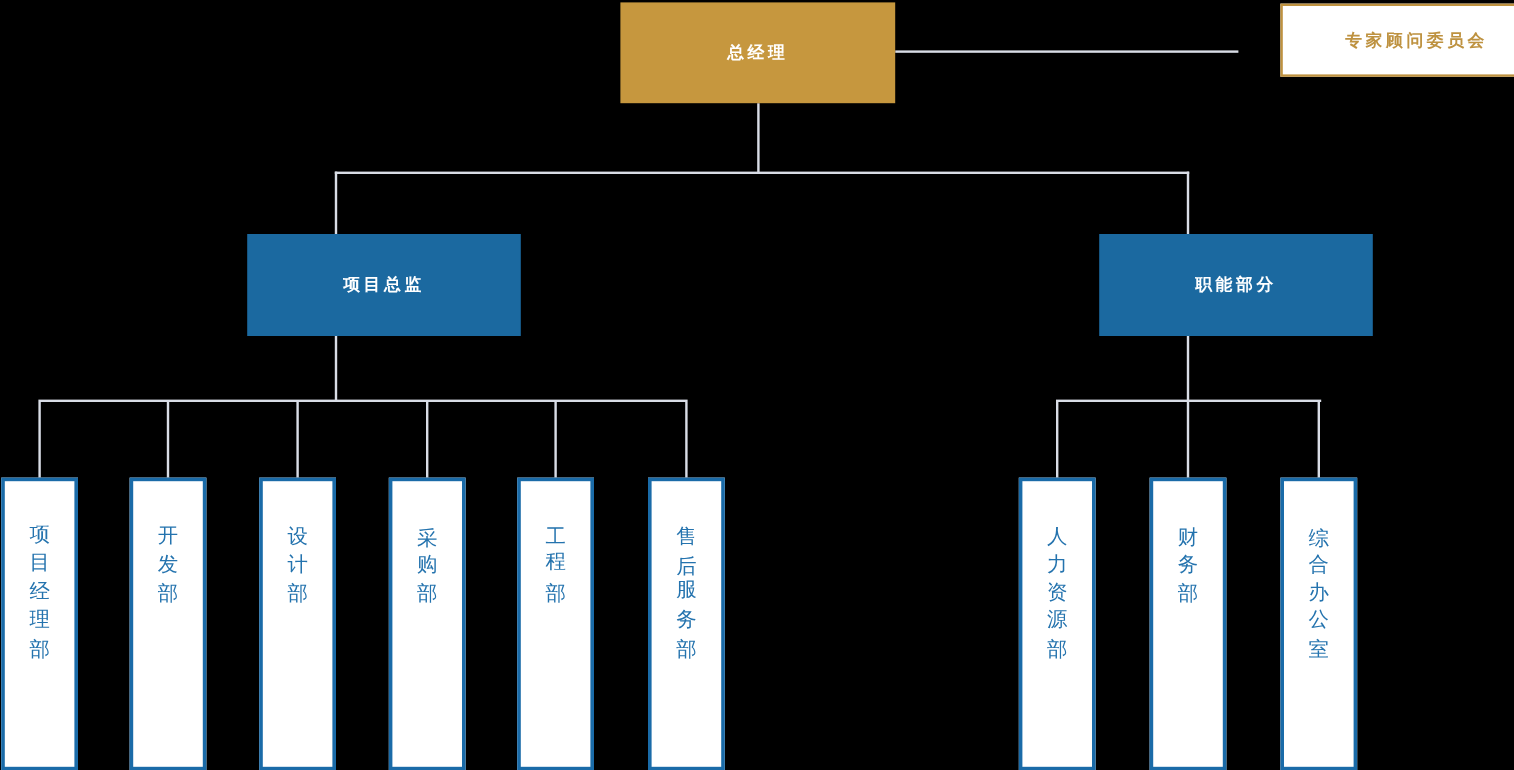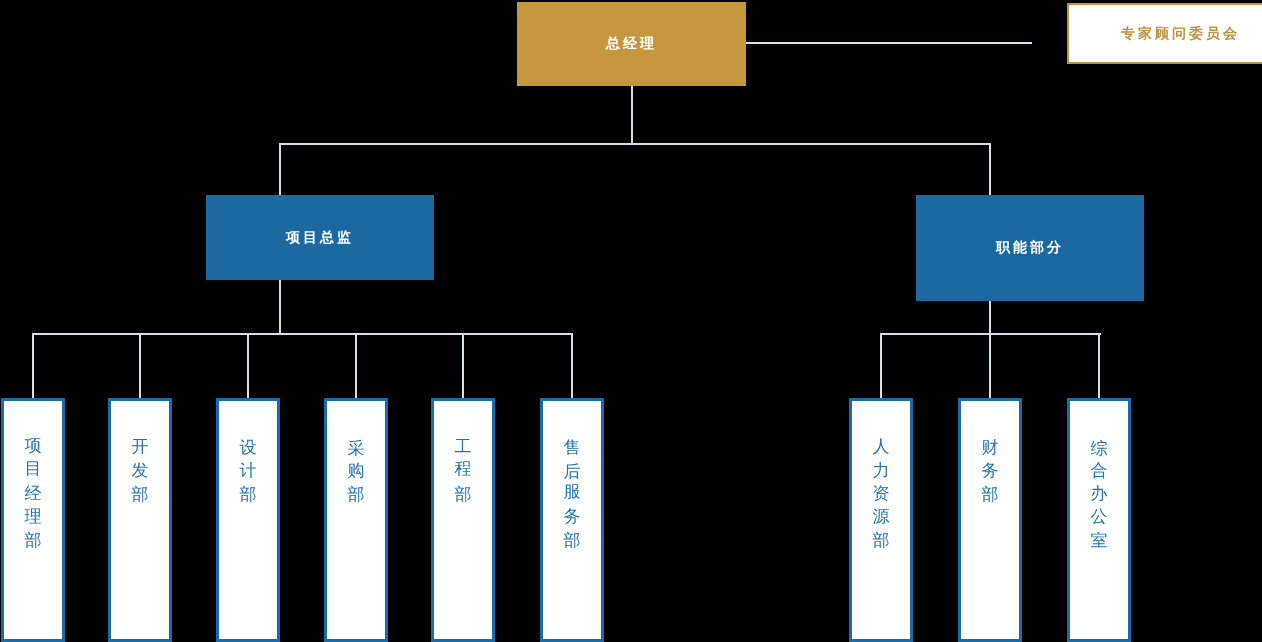--- a/index.html
+++ b/index.html
@@ -56,21 +56,21 @@
   <div class="line" style="left:880px;top:335px;width:2px;height:63px;"></div>
   <div class="line" style="left:989px;top:335px;width:2px;height:63px;"></div>
   <div class="line" style="left:1098px;top:335px;width:2px;height:63px;"></div>
 
   <div class="node gold" style="left:517px;top:2px;width:229px;height:84px;">总经理</div>
 
   <div class="node advisory" style="left:1067px;top:3px;width:227px;height:61px;">专家顾问委员会</div>
 
   <div class="node blue" style="left:166px;top:195px;width:228px;height:85px;">项目总监</div>
 
-  <div class="node blue" style="left:876px;top:195px;width:228px;height:106px;">职能部分</div>
+  <div class="node blue" style="left:876px;top:195px;width:228px;height:85px;">职能部分</div>
 
   <div class="dept" style="left:1px;">
     <span class="vtext">项目经理部</span>
   </div>
   <div class="dept" style="left:108px;">
     <span class="vtext">开发部</span>
   </div>
   <div class="dept" style="left:216px;">
     <span class="vtext">设计部</span>
   </div>

